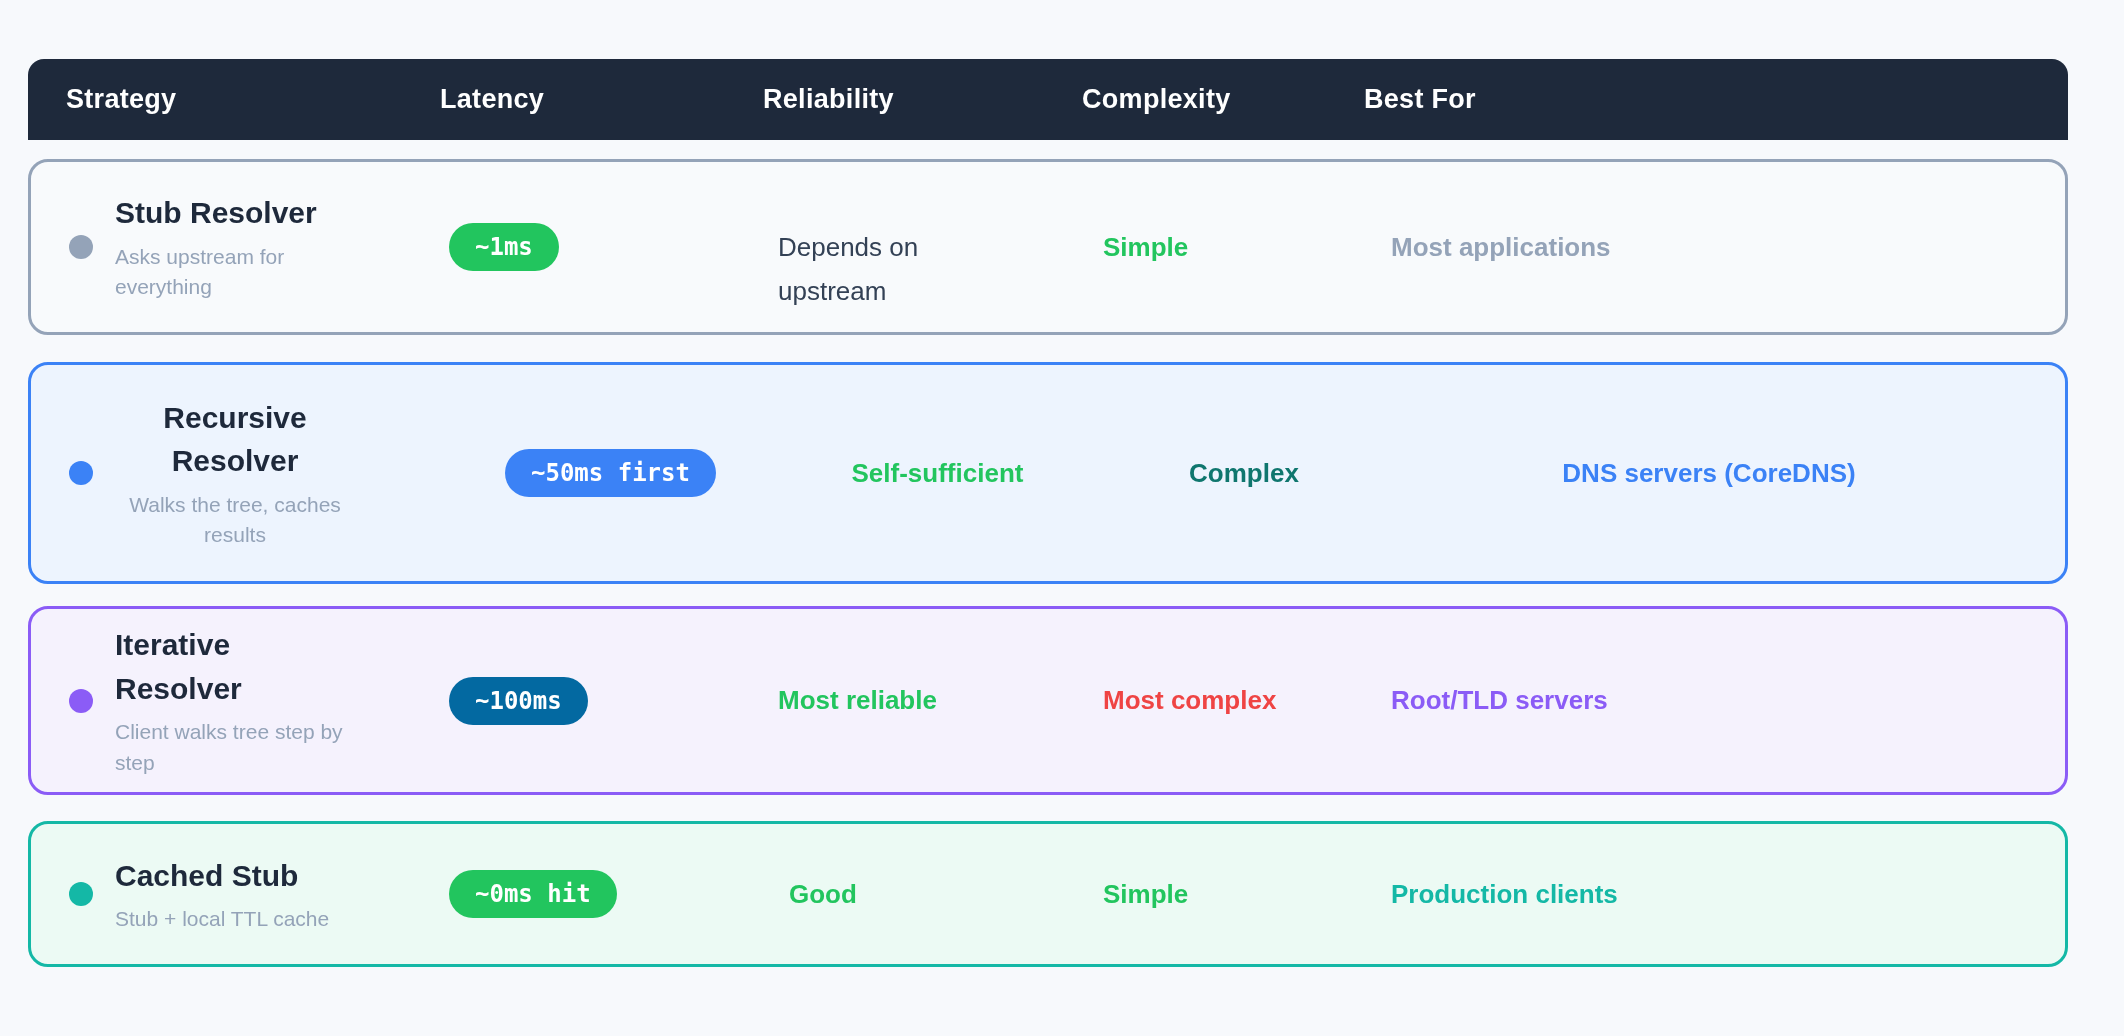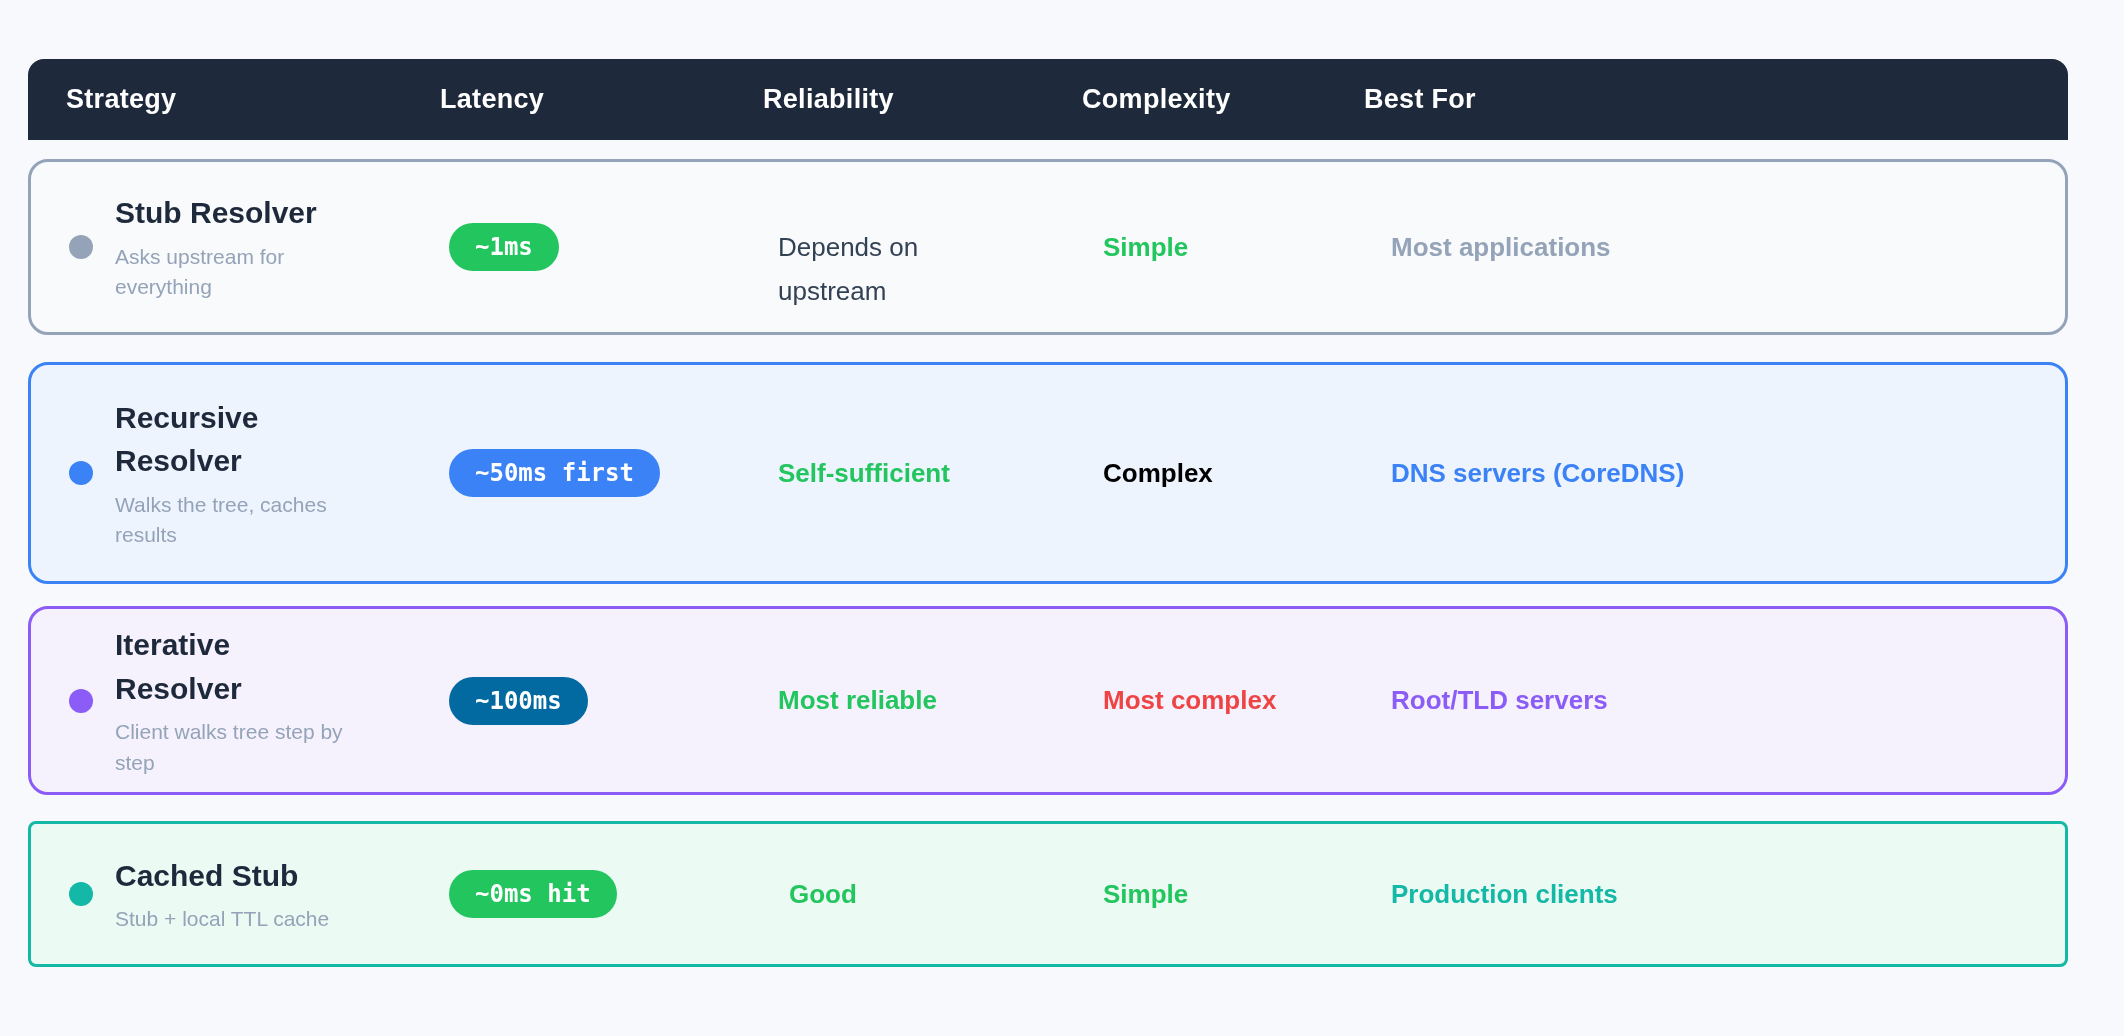--- a/index.html
+++ b/index.html
@@ -36,21 +36,21 @@
     border-radius: 20px;
     display: grid;
     grid-template-columns: 374px 323px 319px 282px 1fr;
     align-items: center;
     padding: 0 38px;
     gap: 6px;
   }
   .card-1 { height: 176px; margin-top: 19px; }
   .card-2 { height: 222px; margin-top: 27px; }
   .card-3 { height: 189px; margin-top: 22px; }
-  .card-4 { height: 146px; margin-top: 26px; border-radius: 8px; }
+  .card-4 { height: 146px; margin-top: 26px; }
 
   .cell-strategy { display: flex; align-items: center; }
   .dot {
     width: 24px; height: 24px;
     border-radius: 50%;
     flex: 0 0 auto;
     margin-right: 22px;
   }
   .strategy-text { max-width: 240px; }
   .row-title {
@@ -115,36 +115,36 @@
       <span class="cell-text plain" style="color: rgb(51, 65, 85); margin-top: 44px;">Depends on upstream</span>
     </div>
     <div class="cell cell-complexity">
       <span class="cell-text" style="color: rgb(34, 197, 94);">Simple</span>
     </div>
     <div class="cell cell-bestfor">
       <span class="cell-text" style="color: rgb(148, 163, 184);">Most applications</span>
     </div>
   </div>
 
-  <div class="row-card card-2" style="border-color: rgb(59, 130, 246); background-color: rgb(237, 244, 254);">
+  <div class="row-card card-2" style="border-color: rgb(59, 130, 246); background-color: rgb(237, 244, 254); text-align: center;">
     <div class="cell cell-strategy">
       <span class="dot" style="background-color: rgb(59, 130, 246);"></span>
       <div class="strategy-text">
         <div class="row-title">Recursive Resolver</div>
         <div class="row-desc">Walks the tree, caches results</div>
       </div>
     </div>
     <div class="cell cell-latency">
       <span class="badge" style="background-color: rgb(59, 130, 246);">~50ms first</span>
     </div>
     <div class="cell cell-reliability">
       <span class="cell-text" style="color: rgb(34, 197, 94);">Self-sufficient</span>
     </div>
     <div class="cell cell-complexity">
-      <span class="cell-text" style="color: #000000;">Complex</span>
+      <span class="cell-text" style="color: #0f766e;">Complex</span>
     </div>
     <div class="cell cell-bestfor">
       <span class="cell-text" style="color: rgb(59, 130, 246);">DNS servers (CoreDNS)</span>
     </div>
   </div>
 
   <div class="row-card card-3" style="border-color: rgb(139, 92, 246); background-color: rgb(245, 242, 253);">
     <div class="cell cell-strategy">
       <span class="dot" style="background-color: rgb(139, 92, 246);"></span>
       <div class="strategy-text">

